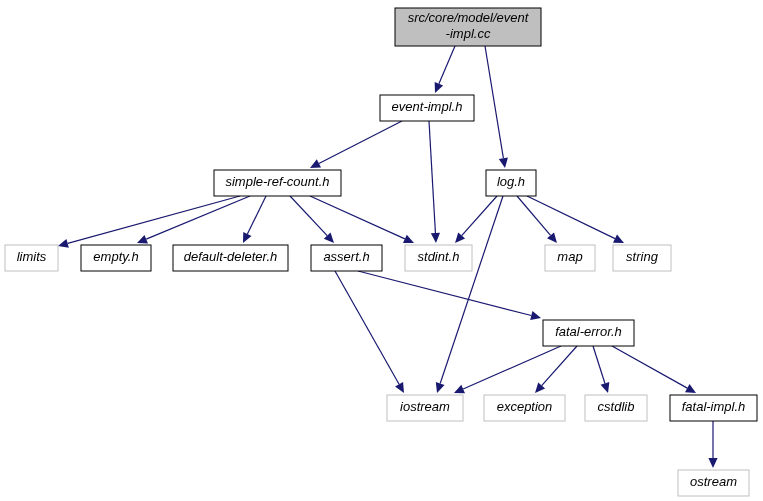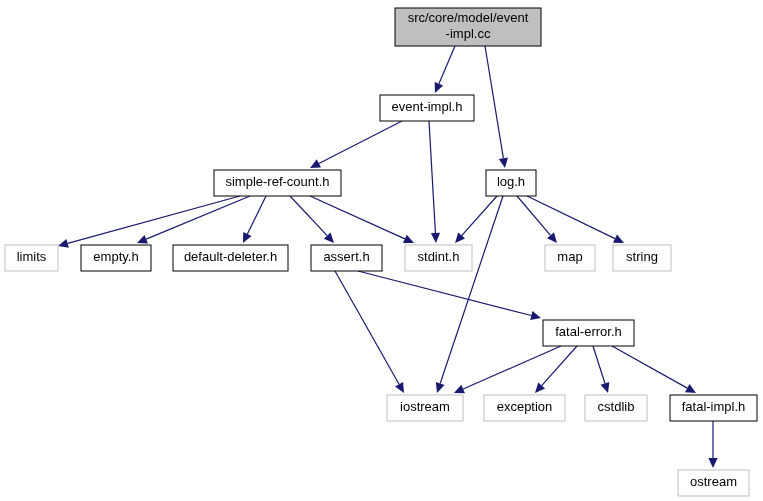--- a/index.html
+++ b/index.html
@@ -6,20 +6,21 @@
     margin: 0;
     padding: 0;
     background: #ffffff;
   }
   #canvas-wrap {
     position: relative;
     width: 763px;
     height: 501px;
     background: #ffffff;
     overflow: hidden;
+    font-style: italic;
   }
   svg#graph {
     display: block;
     width: 763px;
     height: 501px;
     font-family: "Liberation Sans", sans-serif;
   }
   .node-box {
     stroke-width: 1;
   }

